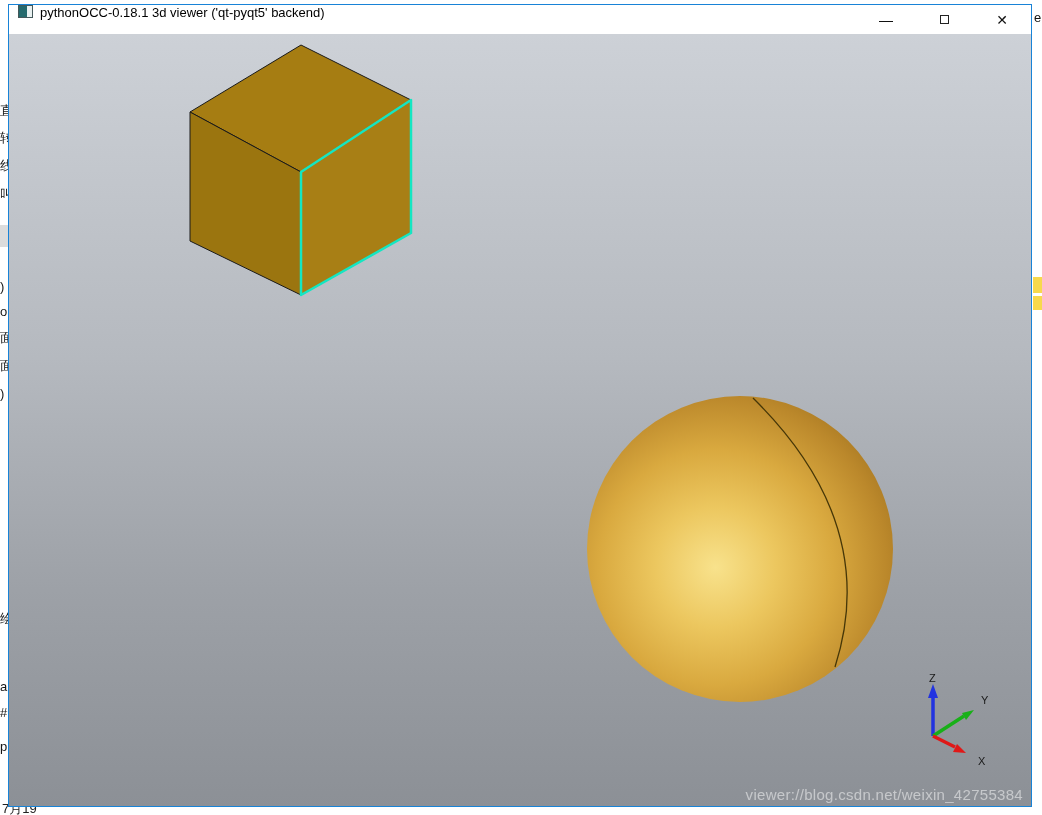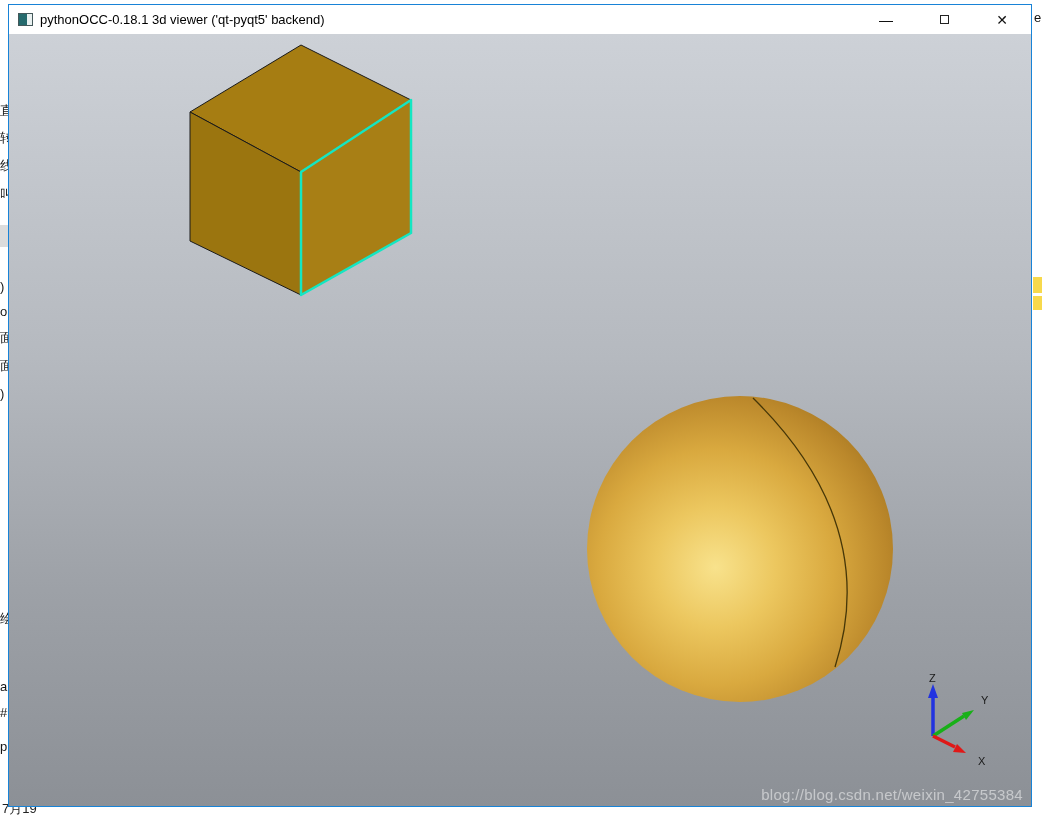--- a/index.html
+++ b/index.html
@@ -36,21 +36,21 @@
   .ym1 { top: 277px; height: 16px; }
   .ym2 { top: 296px; height: 14px; }
 
   
   .window {
     position: absolute; left: 8px; top: 4px; width: 1024px; height: 803px;
     border: 1px solid #1883d7; background: #ffffff; z-index: 2;
   }
   .titlebar {
     position: relative; height: 29px; background: #ffffff;
-    display: flex; align-items: center; padding-left: 9px;
+    display: flex; align-items: flex-start; padding-left: 9px;
   }
   .app-icon {
     width: 15px; height: 13px; flex: none;
     border: 1px solid #44585a;
     background: linear-gradient(90deg, #256a6d 0 58%, #e9f1f1 58% 100%);
   }
   .title {
     margin-left: 7px; font-size: 13px; color: #000;
     white-space: nowrap; overflow: hidden;
   }
@@ -148,15 +148,15 @@
         <line x1="924" y1="702" x2="955" y2="682" stroke="#18b018" stroke-width="3.5"></line>
         <polygon points="965,676 957,686 953,679" fill="#18b018"></polygon>
         <line x1="924" y1="702" x2="946" y2="713" stroke="#e01818" stroke-width="3.5"></line>
         <polygon points="957,719 944,718 948,710" fill="#e01818"></polygon>
         <text x="920" y="648">Z</text>
         <text x="972" y="670">Y</text>
         <text x="969" y="731">X</text>
       </g>
     </svg>
 
-    <div class="watermark">blog://blog.csdn.net/weixin_42755384</div>
+    <div class="watermark">viewer://blog.csdn.net/weixin_42755384</div>
   </div>
 </div>
 
 </body></html>

